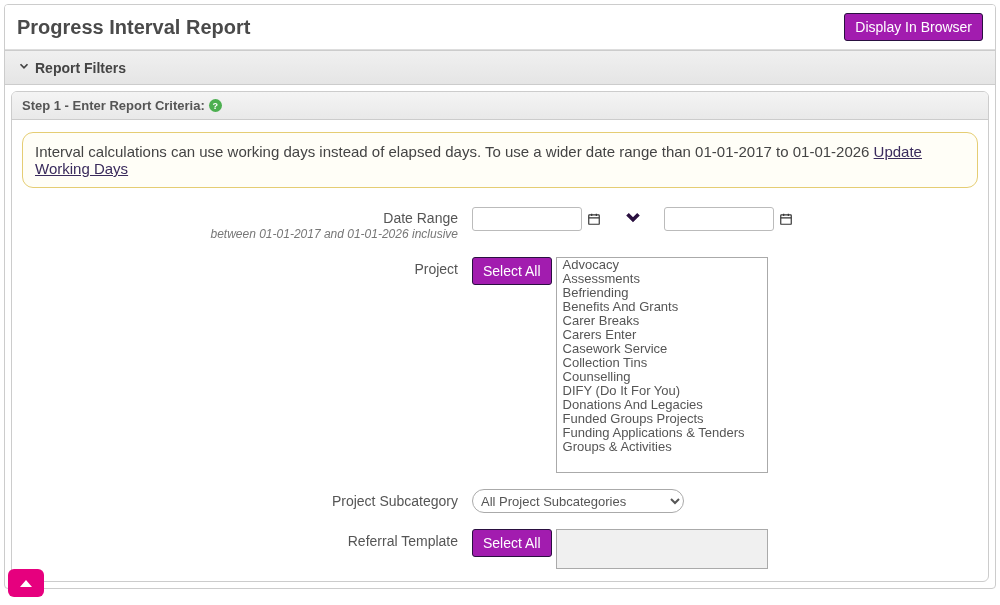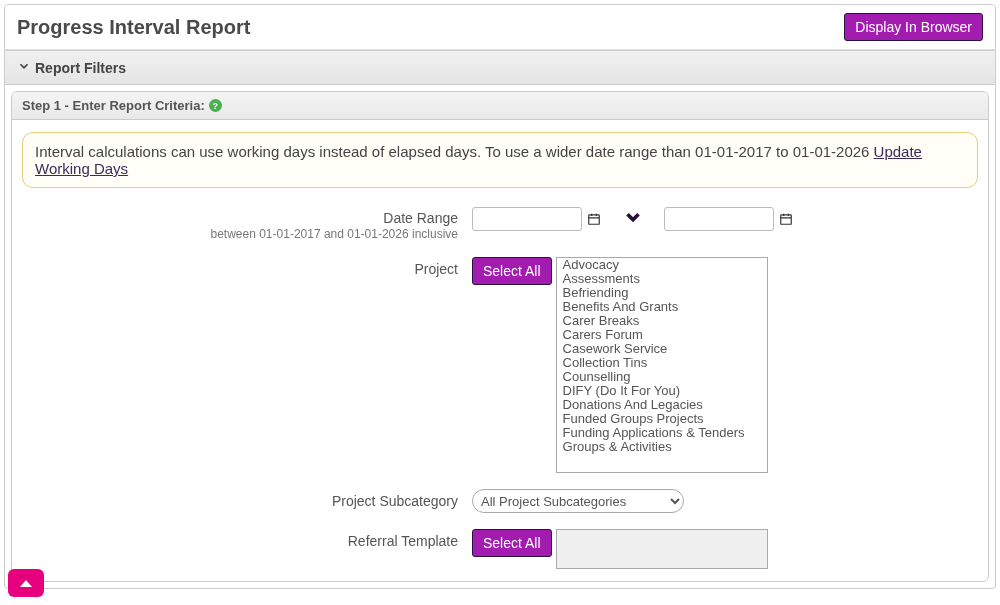--- a/index.html
+++ b/index.html
@@ -106,20 +106,21 @@
   .form-label-col {
     width: 450px;
     text-align: right;
     padding-right: 14px;
     color: #555;
     font-size: 14px;
     padding-top: 4px;
   }
   .form-label-col .sublabel {
     font-size: 12px;
+    font-style: italic;
     color: #777;
     display: block;
     margin-top: 1px;
   }
   .form-input-col {
     flex: 1;
     display: flex;
     flex-direction: row;
     align-items: flex-start;
     gap: 4px;
@@ -275,21 +276,21 @@
           <span>Project</span>
         </div>
         <div class="form-input-col">
           <button class="btn">Select All</button>
           <div class="listbox" id="project-listbox">
               <div class="listbox-item">Advocacy</div>
               <div class="listbox-item">Assessments</div>
               <div class="listbox-item">Befriending</div>
               <div class="listbox-item">Benefits And Grants</div>
               <div class="listbox-item">Carer Breaks</div>
-              <div class="listbox-item">Carers Forum</div>
+              <div class="listbox-item">Carers Enter</div>
               <div class="listbox-item">Casework Service</div>
               <div class="listbox-item">Collection Tins</div>
               <div class="listbox-item">Counselling</div>
               <div class="listbox-item">DIFY (Do It For You)</div>
               <div class="listbox-item">Donations And Legacies</div>
               <div class="listbox-item">Funded Groups Projects</div>
               <div class="listbox-item">Funding Applications &amp; Tenders</div>
               <div class="listbox-item">Groups &amp; Activities</div>
             </div>
         </div>

